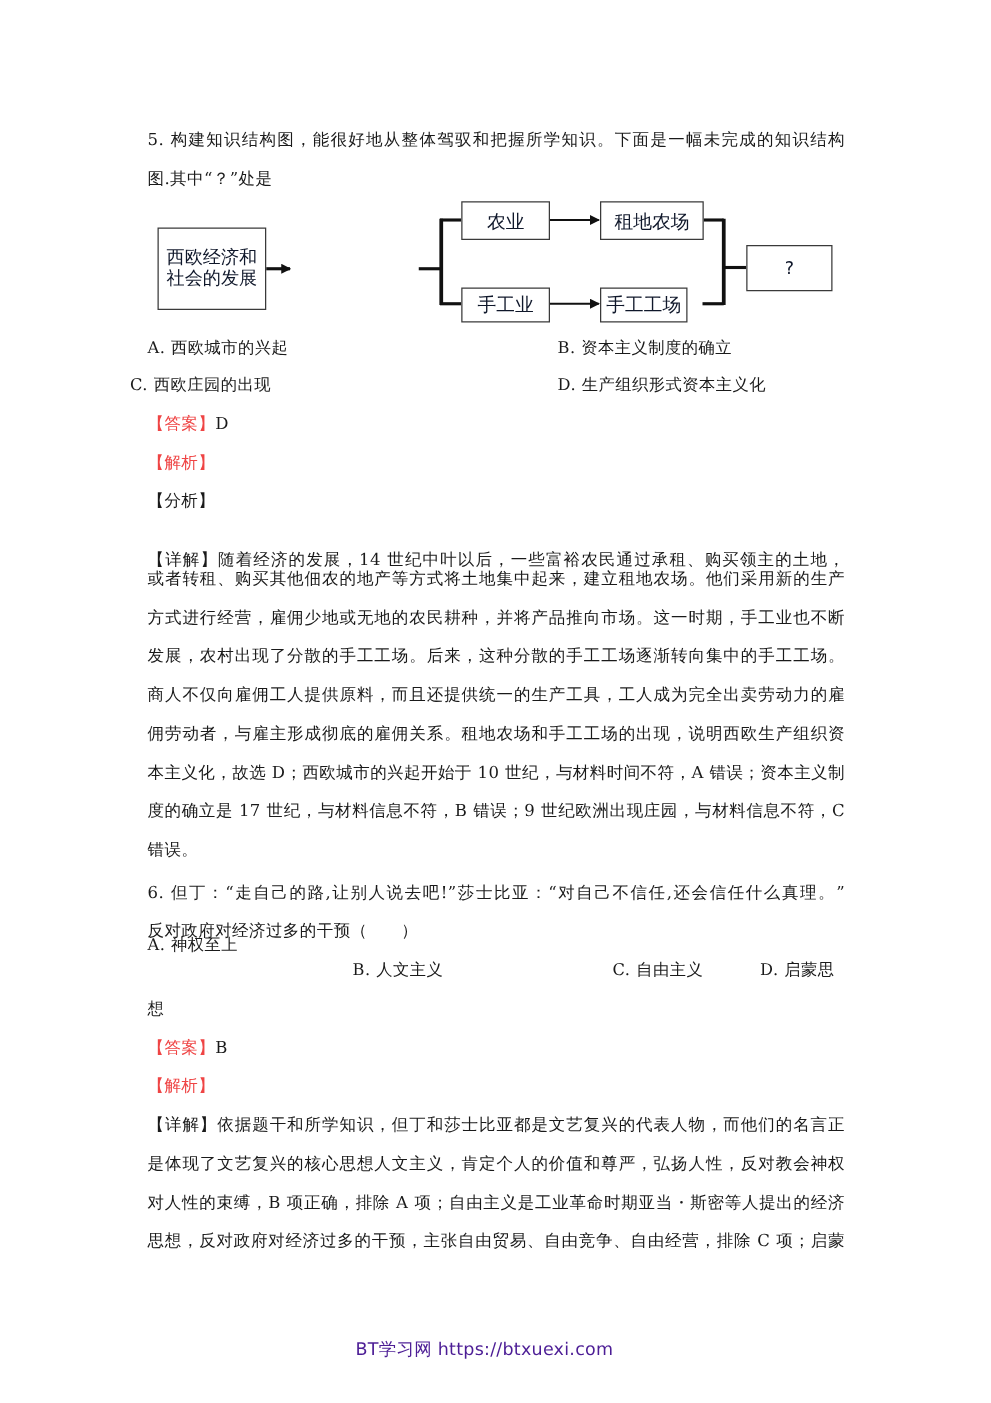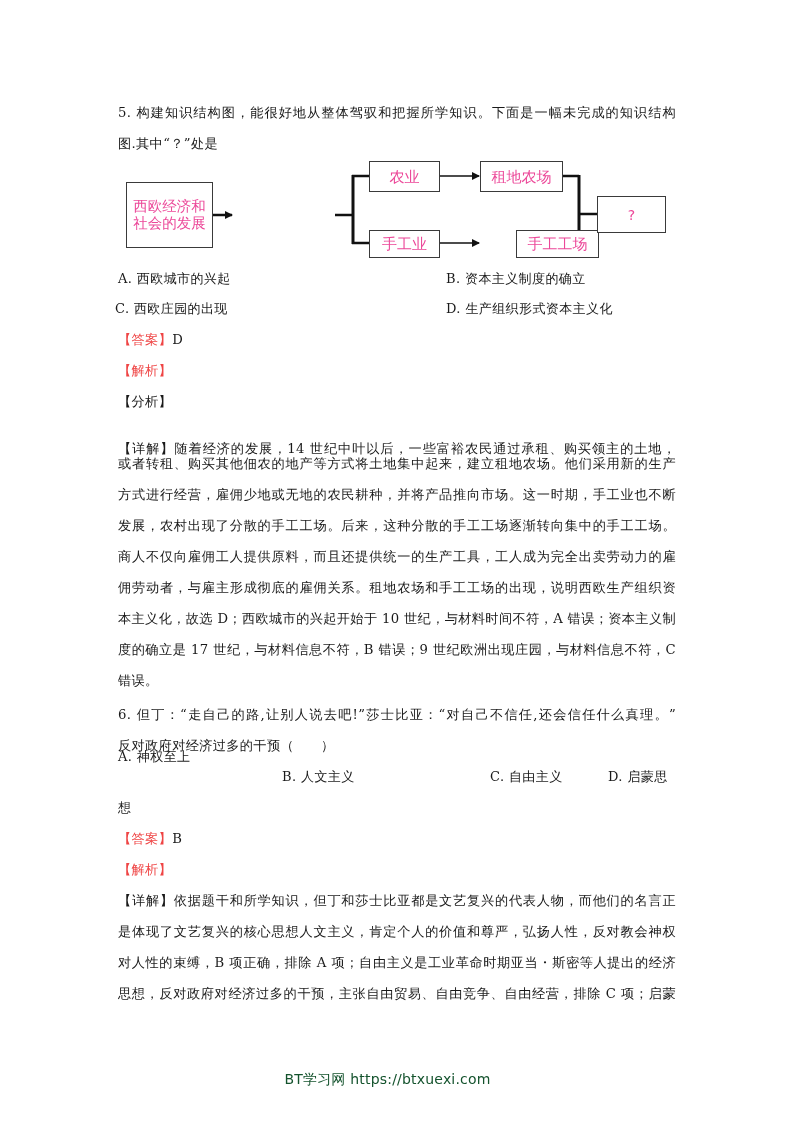--- a/index.html
+++ b/index.html
@@ -5,23 +5,23 @@
     html, body { margin: 0; padding: 0; background: #ffffff; }
     body { width: 793px; height: 1122px; position: relative; overflow: hidden;
            font-family: "DejaVu Serif", "Liberation Serif", serif; color: #1a1a1a; }
     .line { position: absolute; left: 118px; font-size: 13.2px; line-height: 18px; white-space: nowrap; letter-spacing: 0.35px; }
     .just { width: 558px; text-align-last: justify; text-align: justify; }
     .blue { color: #ef4444; }
     .opt { position: absolute; font-size: 13px; line-height: 18px; white-space: nowrap; letter-spacing: 0.4px; }
     .diagram { position: absolute; left: 0; top: 0; width: 793px; height: 300px; }
     .box { position: absolute; border: 1px solid #3a3a3a; background: #fff; box-sizing: border-box;
            display: flex; align-items: center; justify-content: center; text-align: center;
-           font-family: "DejaVu Sans", "Liberation Sans", sans-serif; font-size: 15px; line-height: 18px; color: #ec4899; }
+           font-family: "DejaVu Sans", "Liberation Sans", sans-serif; font-size: 15px; line-height: 18px; color: #0f172a; }
     .footer { position: absolute; left: 0; width: 775px; top: 1071px; text-align: center;
-              font-family: "DejaVu Sans", "Liberation Sans", sans-serif; font-size: 14px; color: #14532d; letter-spacing: 0.2px; }
+              font-family: "DejaVu Sans", "Liberation Sans", sans-serif; font-size: 14px; color: #4c1d95; letter-spacing: 0.2px; }
   </style>
 </head>
 <body>
 
 <div class="line just" style="top:104px;">5. 构建知识结构图，能很好地从整体驾驭和把握所学知识。下面是一幅未完成的知识结构</div>
 <div class="line" style="top:135px;">图.其中“？”处是</div>
 
 <div class="diagram">
   <svg width="793" height="300" style="position:absolute;left:0;top:0;">
     <defs>
@@ -43,27 +43,27 @@
     <line x1="562" y1="176" x2="579" y2="176" stroke="#111" stroke-width="2.5"></line>
     <line x1="562" y1="243" x2="579" y2="243" stroke="#111" stroke-width="2.5"></line>
     <line x1="579" y1="175" x2="579" y2="244" stroke="#111" stroke-width="3"></line>
     <line x1="579" y1="214" x2="597" y2="214" stroke="#111" stroke-width="2.5"></line>
   </svg>
 
   <div class="box" style="left:126px;top:182px;width:87px;height:66px;padding:0 6px;font-size:14.5px;line-height:17px;">西欧经济和社会的发展</div>
   <div class="box" style="left:369px;top:161px;width:71px;height:31px;">农业</div>
   <div class="box" style="left:480px;top:161px;width:83px;height:31px;">租地农场</div>
   <div class="box" style="left:369px;top:230px;width:71px;height:28px;">手工业</div>
-  <div class="box" style="left:480px;top:230px;width:83px;height:28px;margin-left:36px;">手工工场</div>
+  <div class="box" style="left:480px;top:230px;width:70px;height:28px;">手工工场</div>
   <div class="box" style="left:597px;top:196px;width:69px;height:37px;font-size:14px;">?</div>
 </div>
 
 <div class="opt" style="left:118px;top:270px;">A. 西欧城市的兴起</div>
 <div class="opt" style="left:446px;top:270px;">B. 资本主义制度的确立</div>
-<div class="opt" style="left:115px;top:300px;">C. 西欧庄园的出现</div>
+<div class="opt" style="left:104px;top:300px;">C. 西欧庄园的出现</div>
 <div class="opt" style="left:446px;top:300px;">D. 生产组织形式资本主义化</div>
 
 <div class="line" style="top:331px;">
   <span class="blue">【答案】</span><span>D</span>
 </div>
 <div class="line blue" style="top:362px;">【解析】</div>
 <div class="line" style="top:393px;">【分析】</div>
 
 <div class="line just" style="top:440px;">
   <span>【详解】</span><span>随着经济的发展，14 世纪中叶以后，一些富裕农民通过承租、购买领主的土地，</span>

